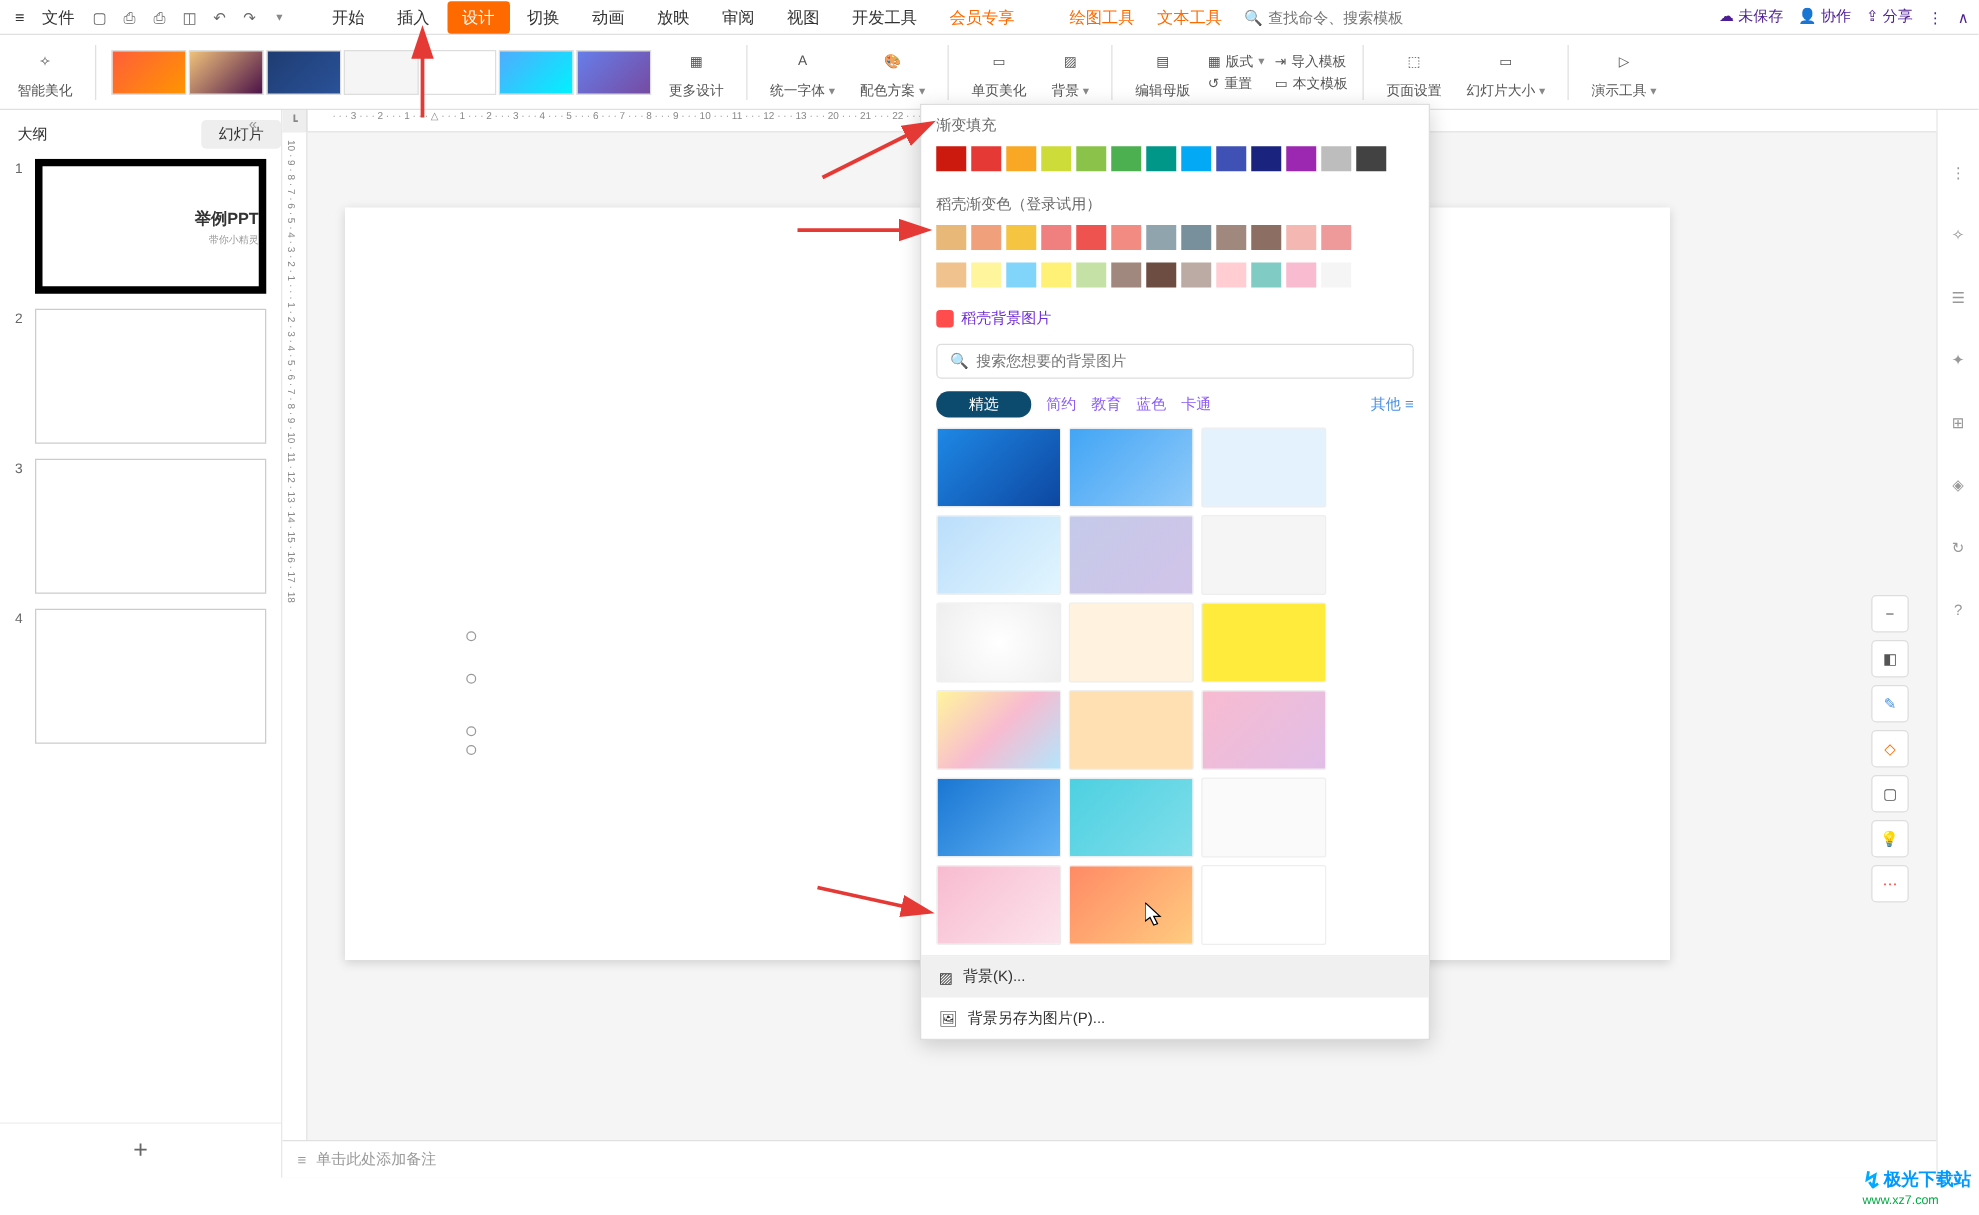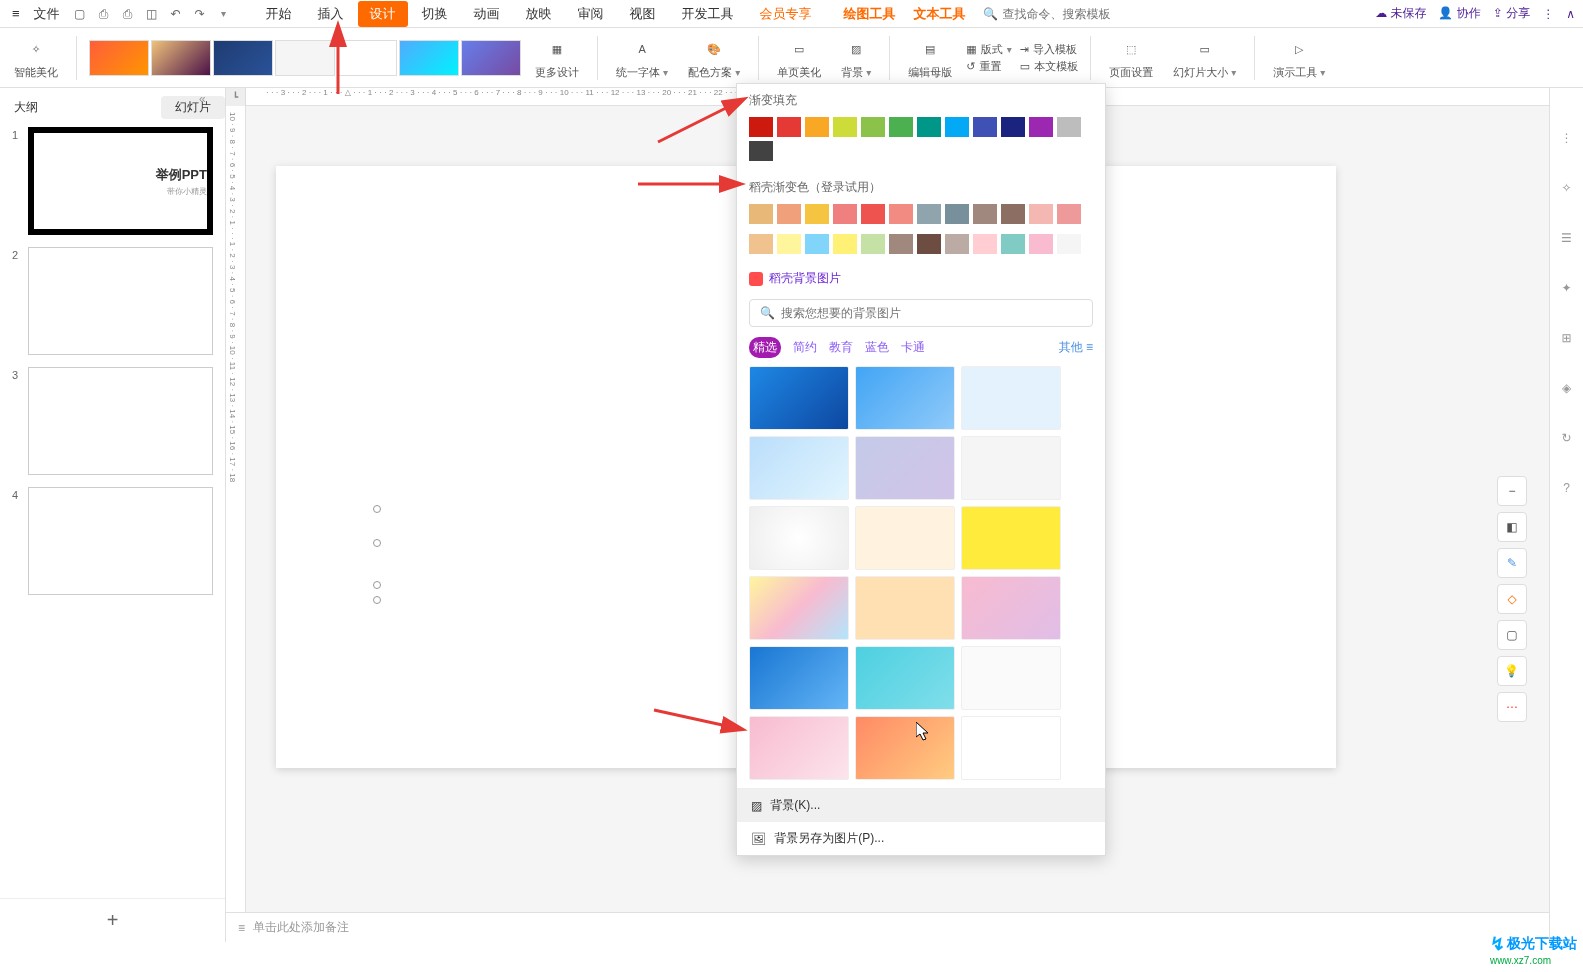--- a/index.html
+++ b/index.html
@@ -5,21 +5,21 @@
 *{margin:0;padding:0;box-sizing:border-box;font-family:"Microsoft YaHei","PingFang SC",sans-serif;}
 body{background:#fff;width:1583px;height:972px;overflow:hidden;position:relative;font-size:12px;color:#333;}
 .topbar{height:28px;display:flex;align-items:center;padding:0 8px;border-bottom:1px solid #e0e0e0;}
 .topbar-left{display:flex;align-items:center;gap:4px;}
 .menu-icon{padding:2px 4px;font-size:13px;cursor:pointer;}
 .file-menu{font-size:13px;padding:2px 6px;}
 .qat-btn{width:20px;height:20px;display:flex;align-items:center;justify-content:center;color:#666;cursor:pointer;}
 .tabs{display:flex;gap:2px;margin-left:16px;}
 .tab{padding:4px 12px;font-size:13px;cursor:pointer;border-radius:3px;}
 .tab.active{background:#ff6a00;color:#fff;}
-.tool-tabs{display:flex;gap:18px;margin-left:16px;font-weight:bold;}
+.tool-tabs{display:flex;gap:18px;margin-left:28px;}
 .tool-tab{font-size:13px;color:#ff6a00;}
 .tool-tab.text{color:#ff6a00;}
 .search-box{margin-left:14px;display:flex;align-items:center;color:#999;gap:4px;}
 .search-input{border:none;font-size:12px;color:#999;width:120px;}
 .topbar-right{margin-left:auto;display:flex;align-items:center;gap:12px;color:#4c1d95;font-size:12px;}
 .ribbon{height:60px;display:flex;align-items:center;padding:0 8px;border-bottom:1px solid #e0e0e0;gap:8px;}
 .ribbon-btn{display:flex;flex-direction:column;align-items:center;gap:2px;padding:2px 6px;font-size:11px;color:#555;cursor:pointer;}
 .ribbon-icon-tall{width:28px;height:28px;display:flex;align-items:center;justify-content:center;color:#555;}
 .theme-row{display:flex;gap:2px;}
 .theme-thumb{width:60px;height:36px;border:1px solid #ddd;display:inline-block;}
@@ -52,31 +52,31 @@
 .tb-handle{width:8px;height:8px;border:1px solid #999;background:#fff;border-radius:50%;position:absolute;}
 .tb1{left:100px;top:300px;width:850px;height:78px;}
 .tb2{left:100px;top:395px;width:850px;height:40px;}
 .notes-bar{height:30px;border-top:1px solid #e0e0e0;background:#fff;display:flex;align-items:center;padding:0 12px;color:#999;font-size:12px;gap:8px;}
 .right-toolbar{width:34px;background:#fff;border-left:1px solid #e0e0e0;display:flex;flex-direction:column;align-items:center;padding-top:40px;gap:30px;}
 .rt-btn{width:20px;height:20px;color:#999;cursor:pointer;display:flex;align-items:center;justify-content:center;}
 .float-tools{position:absolute;right:56px;top:476px;display:flex;flex-direction:column;gap:6px;}
 .float-btn{width:30px;height:30px;background:#fff;border:1px solid #ddd;border-radius:4px;display:flex;align-items:center;justify-content:center;color:#555;cursor:pointer;}
 .collapse-btn{position:absolute;top:4px;right:10px;width:16px;height:16px;color:#999;}
 
-.bg-dropdown{position:absolute;left:736px;top:83px;width:370px;background:#fff;border:1px solid #ddd;box-shadow:0 4px 16px rgba(0,0,0,0.18);z-index:100;}
+.bg-dropdown{position:absolute;left:736px;top:83px;width:408px;background:#fff;border:1px solid #ddd;box-shadow:0 4px 16px rgba(0,0,0,0.18);z-index:100;}
 .bg-section-title{padding:8px 12px;font-size:12px;color:#666;}
 .color-grid{display:flex;flex-wrap:wrap;gap:4px;padding:0 12px 10px;}
 .color-sw{width:24px;height:20px;cursor:pointer;}
 .docer-title{padding:6px 12px;font-size:12px;color:#6d28d9;display:flex;align-items:center;gap:6px;}
 .docer-icon{width:14px;height:14px;background:#ff4d4d;border-radius:3px;display:inline-block;}
 .bg-search{margin:6px 12px;border:1px solid #ddd;border-radius:4px;padding:6px 10px;display:flex;align-items:center;gap:6px;color:#999;}
 .bg-search input{border:none;outline:none;font-size:12px;flex:1;}
 .cat-row{display:flex;gap:12px;padding:4px 12px 8px;align-items:center;font-size:12px;}
 .cat-row .cat{cursor:pointer;color:#8b5cf6;}
-.cat-row .cat.active{background:#a21caf;color:#fff;padding:2px 4px;border-radius:10px;}
+.cat-row .cat.active{background:#0c4a6e;color:#fff;padding:2px 26px;border-radius:10px;}
 .cat-row .other{margin-left:auto;color:#4a90e2;}
 .bg-thumb-grid{display:flex;flex-wrap:wrap;gap:6px;padding:0 12px 8px;}
 .bg-thumb{width:100px;height:64px;border:1px solid #eee;border-radius:2px;}
 .bg-menu-item{display:flex;align-items:center;gap:8px;padding:8px 14px;font-size:12px;cursor:pointer;}
 .bg-menu-item.highlighted{background:#f0f0f0;}
 
 .arrow{position:absolute;z-index:200;}
 .arrow svg{overflow:visible;}
 
 .watermark{position:absolute;right:6px;bottom:6px;font-size:11px;z-index:300;display:flex;align-items:center;gap:4px;}

